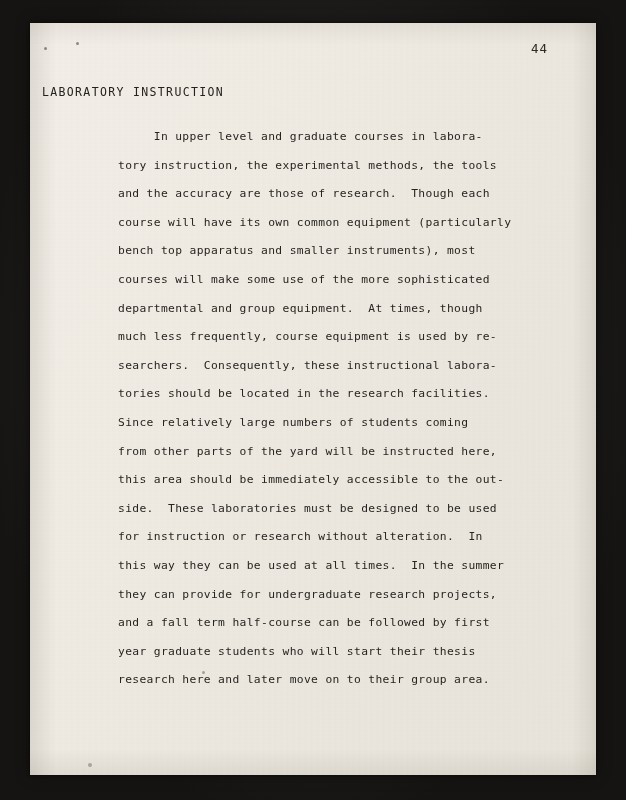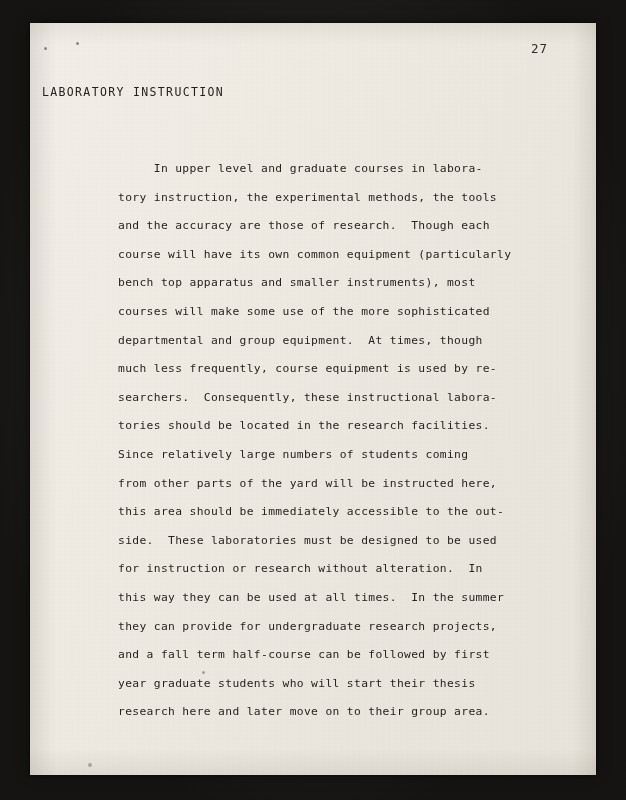--- a/index.html
+++ b/index.html
@@ -86,21 +86,20 @@
   .body-text {
     position: absolute;
     left: 88px;
     top: 100px;
     width: 420px;
     font-size: 11.3px;
     line-height: 28.6px;
     color: #272521;
     letter-spacing: 0.35px;
     white-space: pre-wrap;
-    margin-top: 32px;
   }
   .body-text .ln {
     display: block;
     white-space: pre;
   }
   
   .speck {
     position: absolute;
     background: #3a3734;
     border-radius: 50%;
@@ -118,20 +117,20 @@
   <div class="page">
     <div class="page-inner">
       <div class="sheet-shade"></div>
       <div class="grain"></div>
 
       <div class="speck s1"></div>
       <div class="speck s2"></div>
       <div class="speck s3"></div>
       <div class="speck s4"></div>
 
-      <div class="page-number">27</div>
+      <div class="page-number">44</div>
 
       <div class="doc-title">LABORATORY INSTRUCTION</div>
 
       <div class="body-text"><span class="ln">     In upper level and graduate courses in labora-</span><span class="ln">tory instruction, the experimental methods, the tools</span><span class="ln">and the accuracy are those of research.  Though each</span><span class="ln">course will have its own common equipment (particularly</span><span class="ln">bench top apparatus and smaller instruments), most</span><span class="ln">courses will make some use of the more sophisticated</span><span class="ln">departmental and group equipment.  At times, though</span><span class="ln">much less frequently, course equipment is used by re-</span><span class="ln">searchers.  Consequently, these instructional labora-</span><span class="ln">tories should be located in the research facilities.</span><span class="ln">Since relatively large numbers of students coming</span><span class="ln">from other parts of the yard will be instructed here,</span><span class="ln">this area should be immediately accessible to the out-</span><span class="ln">side.  These laboratories must be designed to be used</span><span class="ln">for instruction or research without alteration.  In</span><span class="ln">this way they can be used at all times.  In the summer</span><span class="ln">they can provide for undergraduate research projects,</span><span class="ln">and a fall term half-course can be followed by first</span><span class="ln">year graduate students who will start their thesis</span><span class="ln">research here and later move on to their group area.</span></div>
     </div>
   </div>
 </div>
 
 </body></html>

